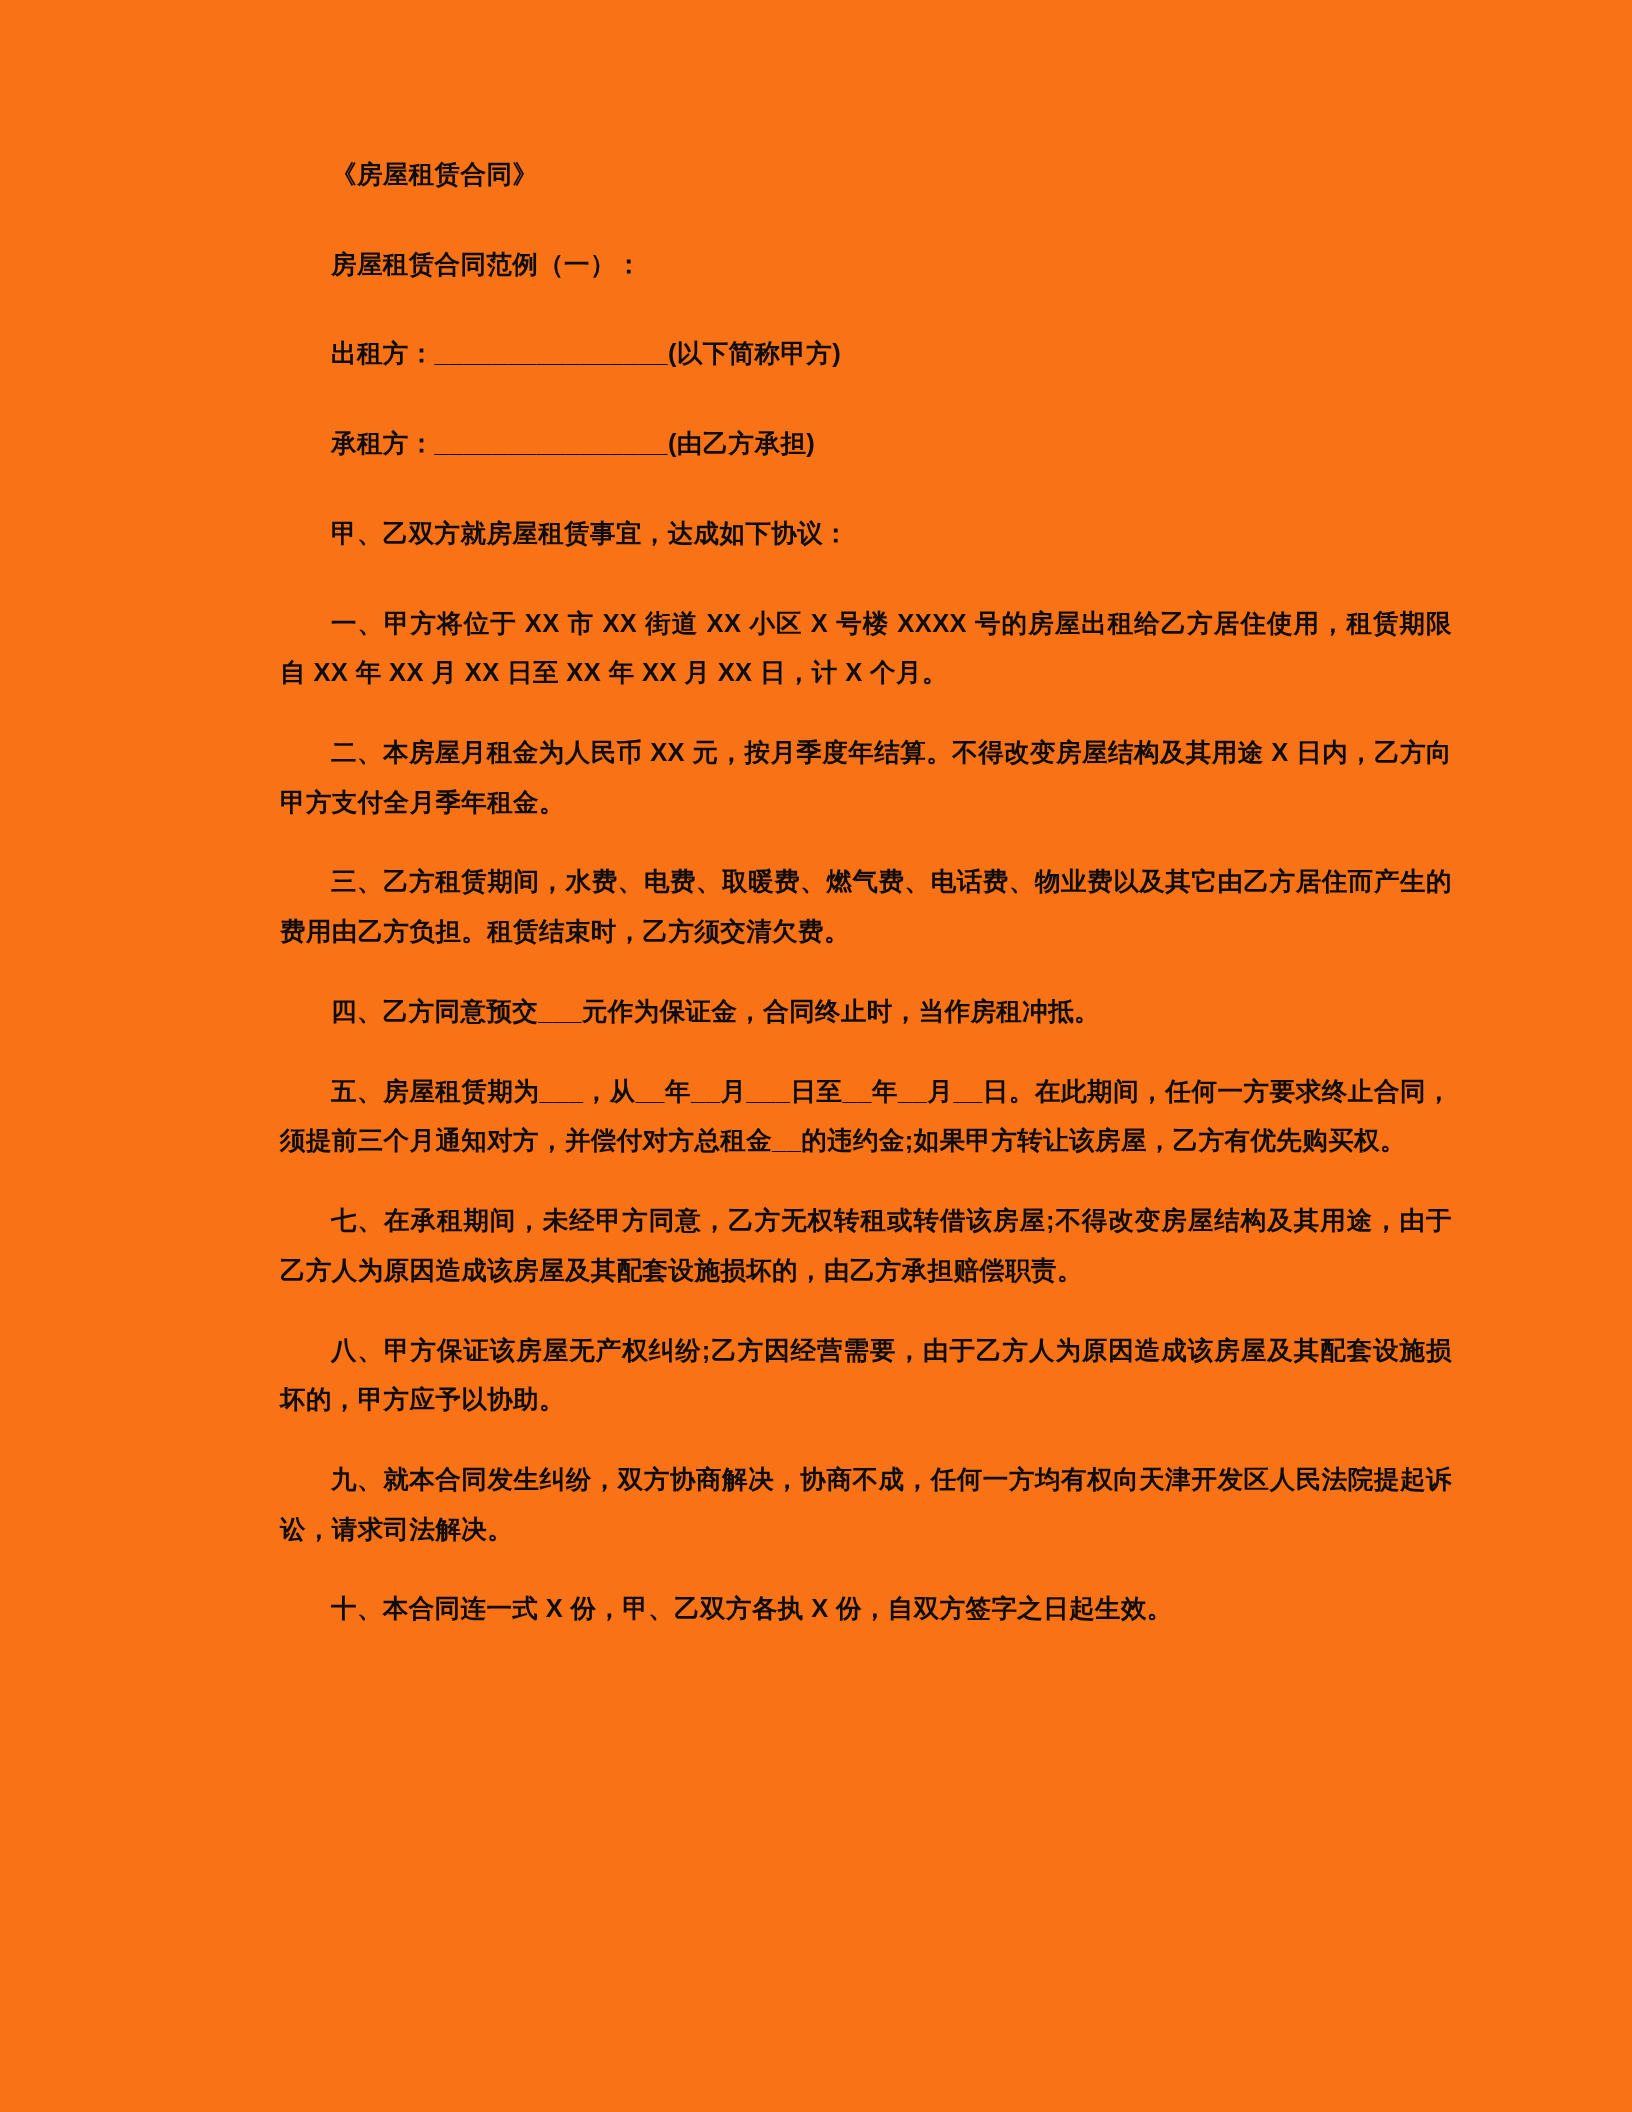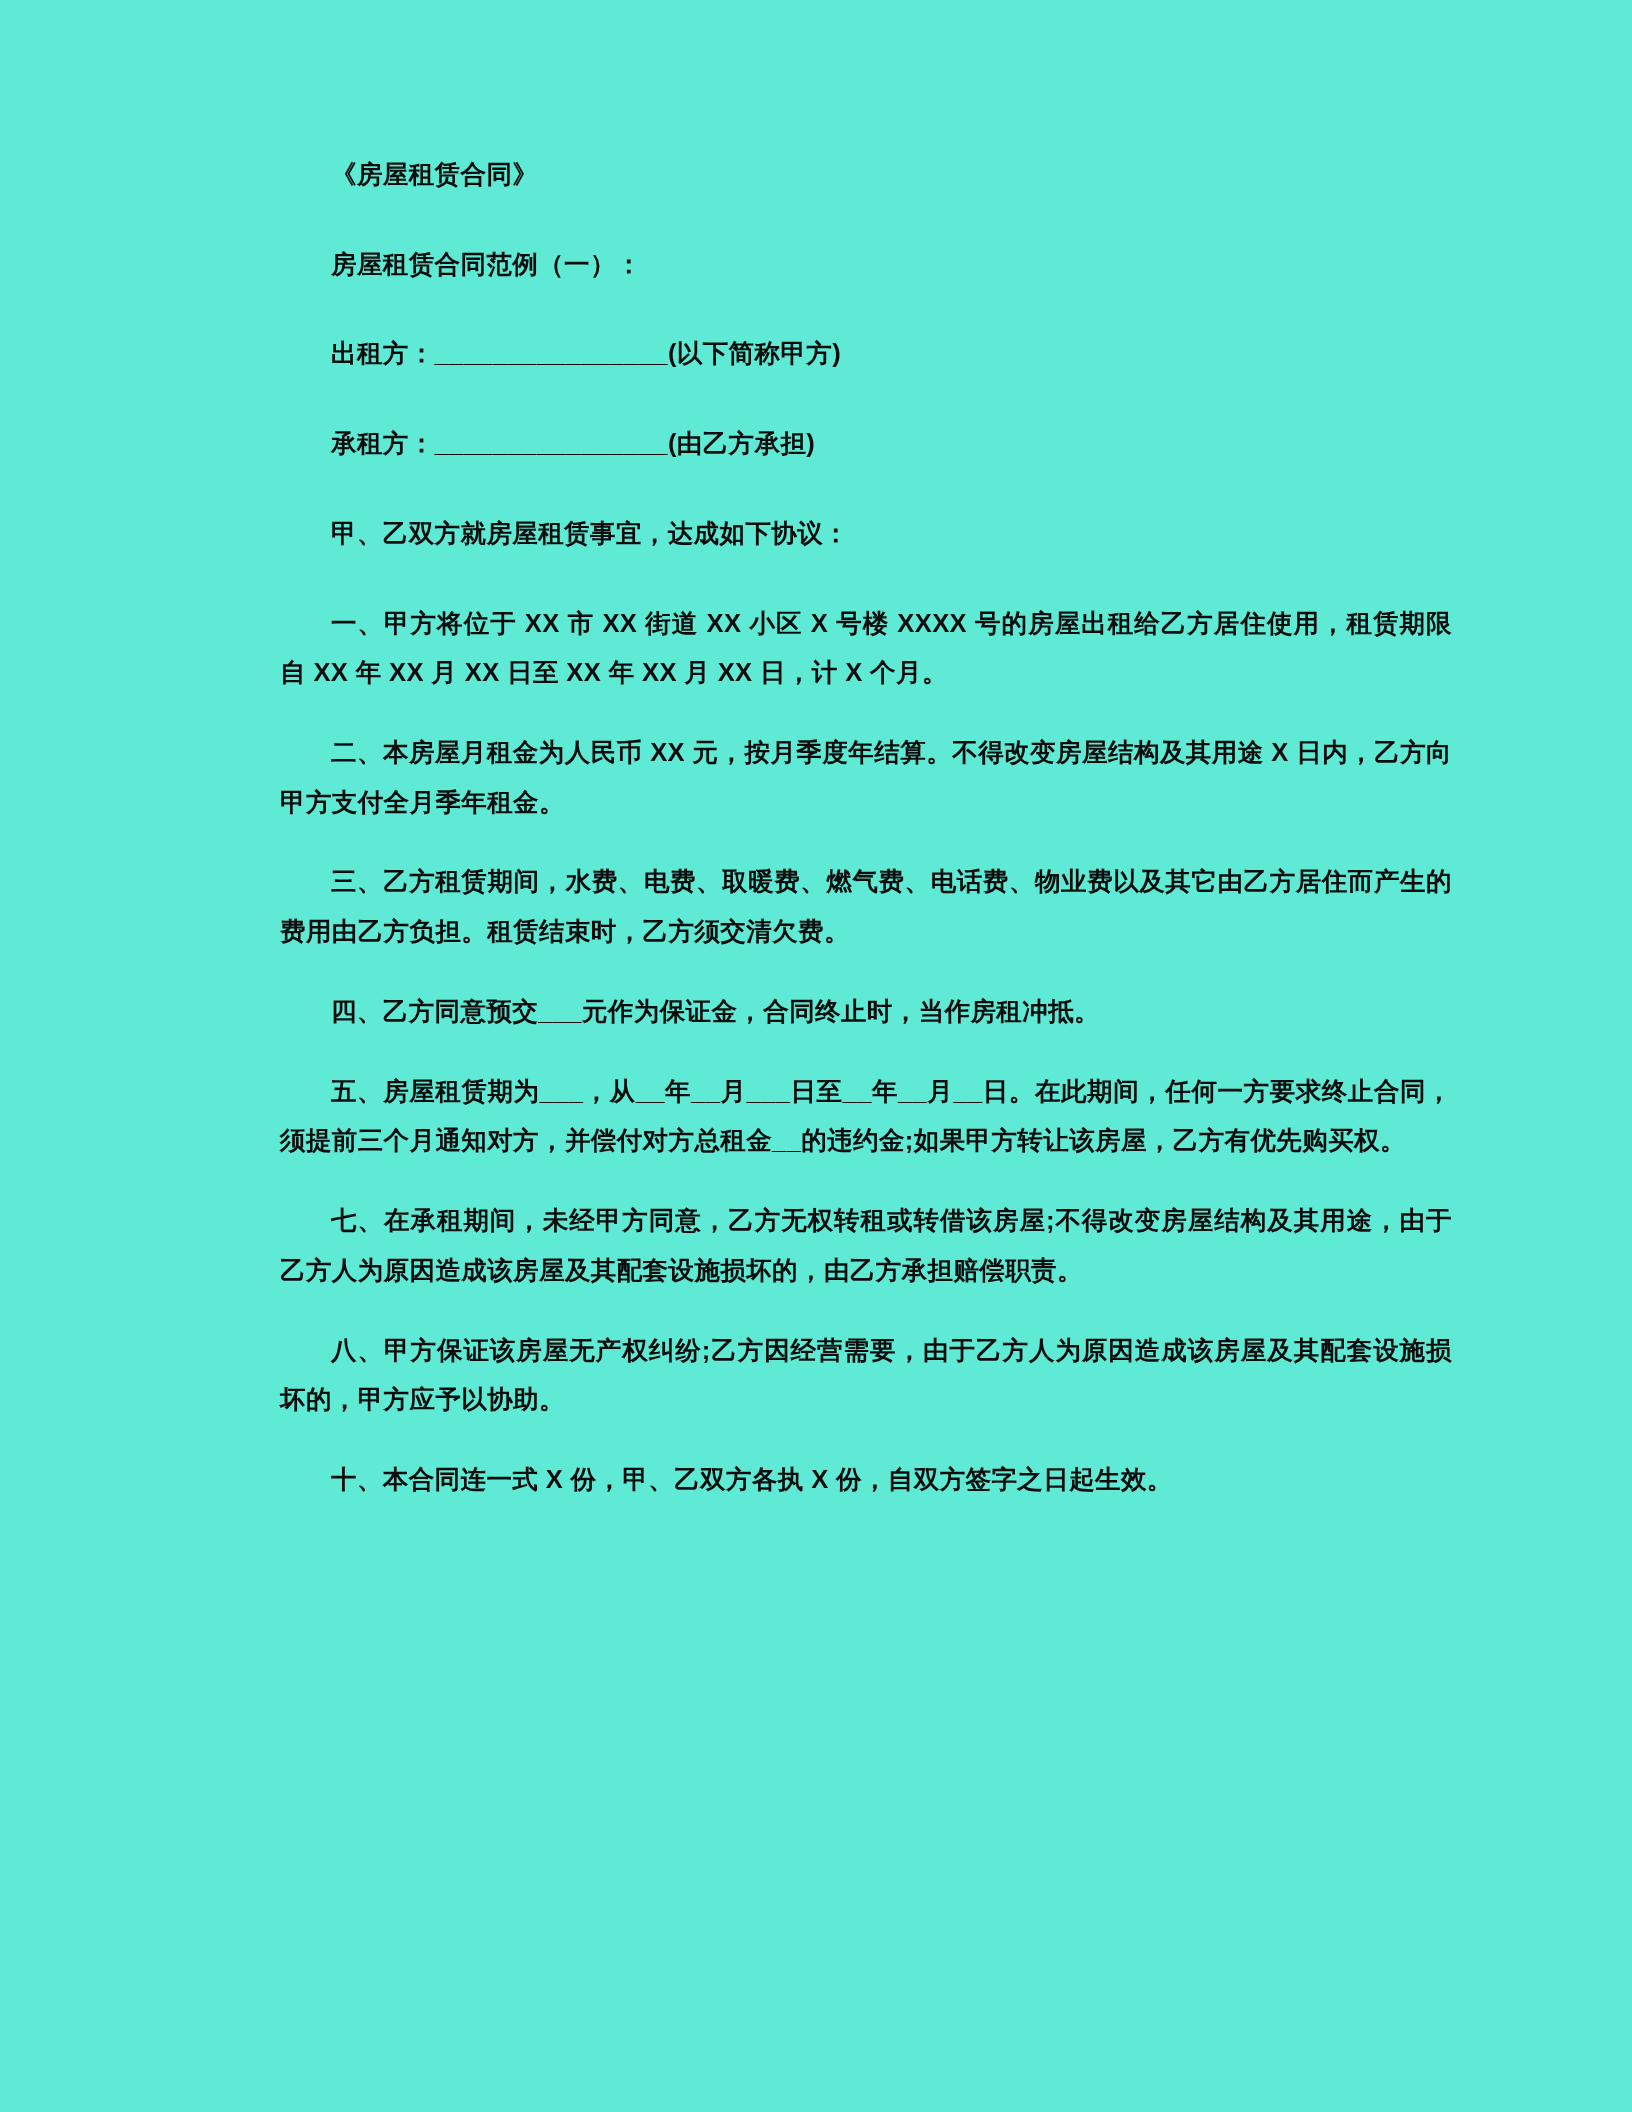--- a/index.html
+++ b/index.html
@@ -3,21 +3,21 @@
 <meta charset="utf-8">
 <style>
   html, body {
     margin: 0;
     padding: 0;
     background: #ffffff;
   }
   .page {
     width: 1632px;
     height: 2112px;
-    background: #5eead4;
+    background: #f97316;
     position: relative;
     box-sizing: border-box;
     padding: 150px 180px 0 280px;
     font-family: "Liberation Sans", "DejaVu Sans", sans-serif;
   }
   .doc-body {
     color: #0d0d0d;
     font-size: 25.5px;
     line-height: 1.95;
     font-weight: bold;
@@ -60,17 +60,18 @@
 
     <p class="para entry indent">甲、乙双方就房屋租赁事宜，达成如下协议：</p>
 
     <p class="para indent">一、甲方将位于 XX 市 XX 街道 XX 小区 X 号楼 XXXX 号的房屋出租给乙方居住使用，租赁期限自 XX 年 XX 月 XX 日至 XX 年 XX 月 XX 日，计 X 个月。</p>
     <p class="para indent">二、本房屋月租金为人民币 XX 元，按月季度年结算。不得改变房屋结构及其用途 X 日内，乙方向甲方支付全月季年租金。</p>
     <p class="para indent">三、乙方租赁期间，水费、电费、取暖费、燃气费、电话费、物业费以及其它由乙方居住而产生的费用由乙方负担。租赁结束时，乙方须交清欠费。</p>
     <p class="para indent">四、乙方同意预交___元作为保证金，合同终止时，当作房租冲抵。</p>
     <p class="para indent">五、房屋租赁期为___，从__年__月___日至__年__月__日。在此期间，任何一方要求终止合同，须提前三个月通知对方，并偿付对方总租金__的违约金;如果甲方转让该房屋，乙方有优先购买权。</p>
     <p class="para indent">七、在承租期间，未经甲方同意，乙方无权转租或转借该房屋;不得改变房屋结构及其用途，由于乙方人为原因造成该房屋及其配套设施损坏的，由乙方承担赔偿职责。</p>
     <p class="para indent">八、甲方保证该房屋无产权纠纷;乙方因经营需要，由于乙方人为原因造成该房屋及其配套设施损坏的，甲方应予以协助。</p>
+    <p class="para indent">九、就本合同发生纠纷，双方协商解决，协商不成，任何一方均有权向天津开发区人民法院提起诉讼，请求司法解决。</p>
     <p class="para indent">十、本合同连一式 X 份，甲、乙双方各执 X 份，自双方签字之日起生效。</p>
 
 
   </div>
 </div>
 
 </body></html>

